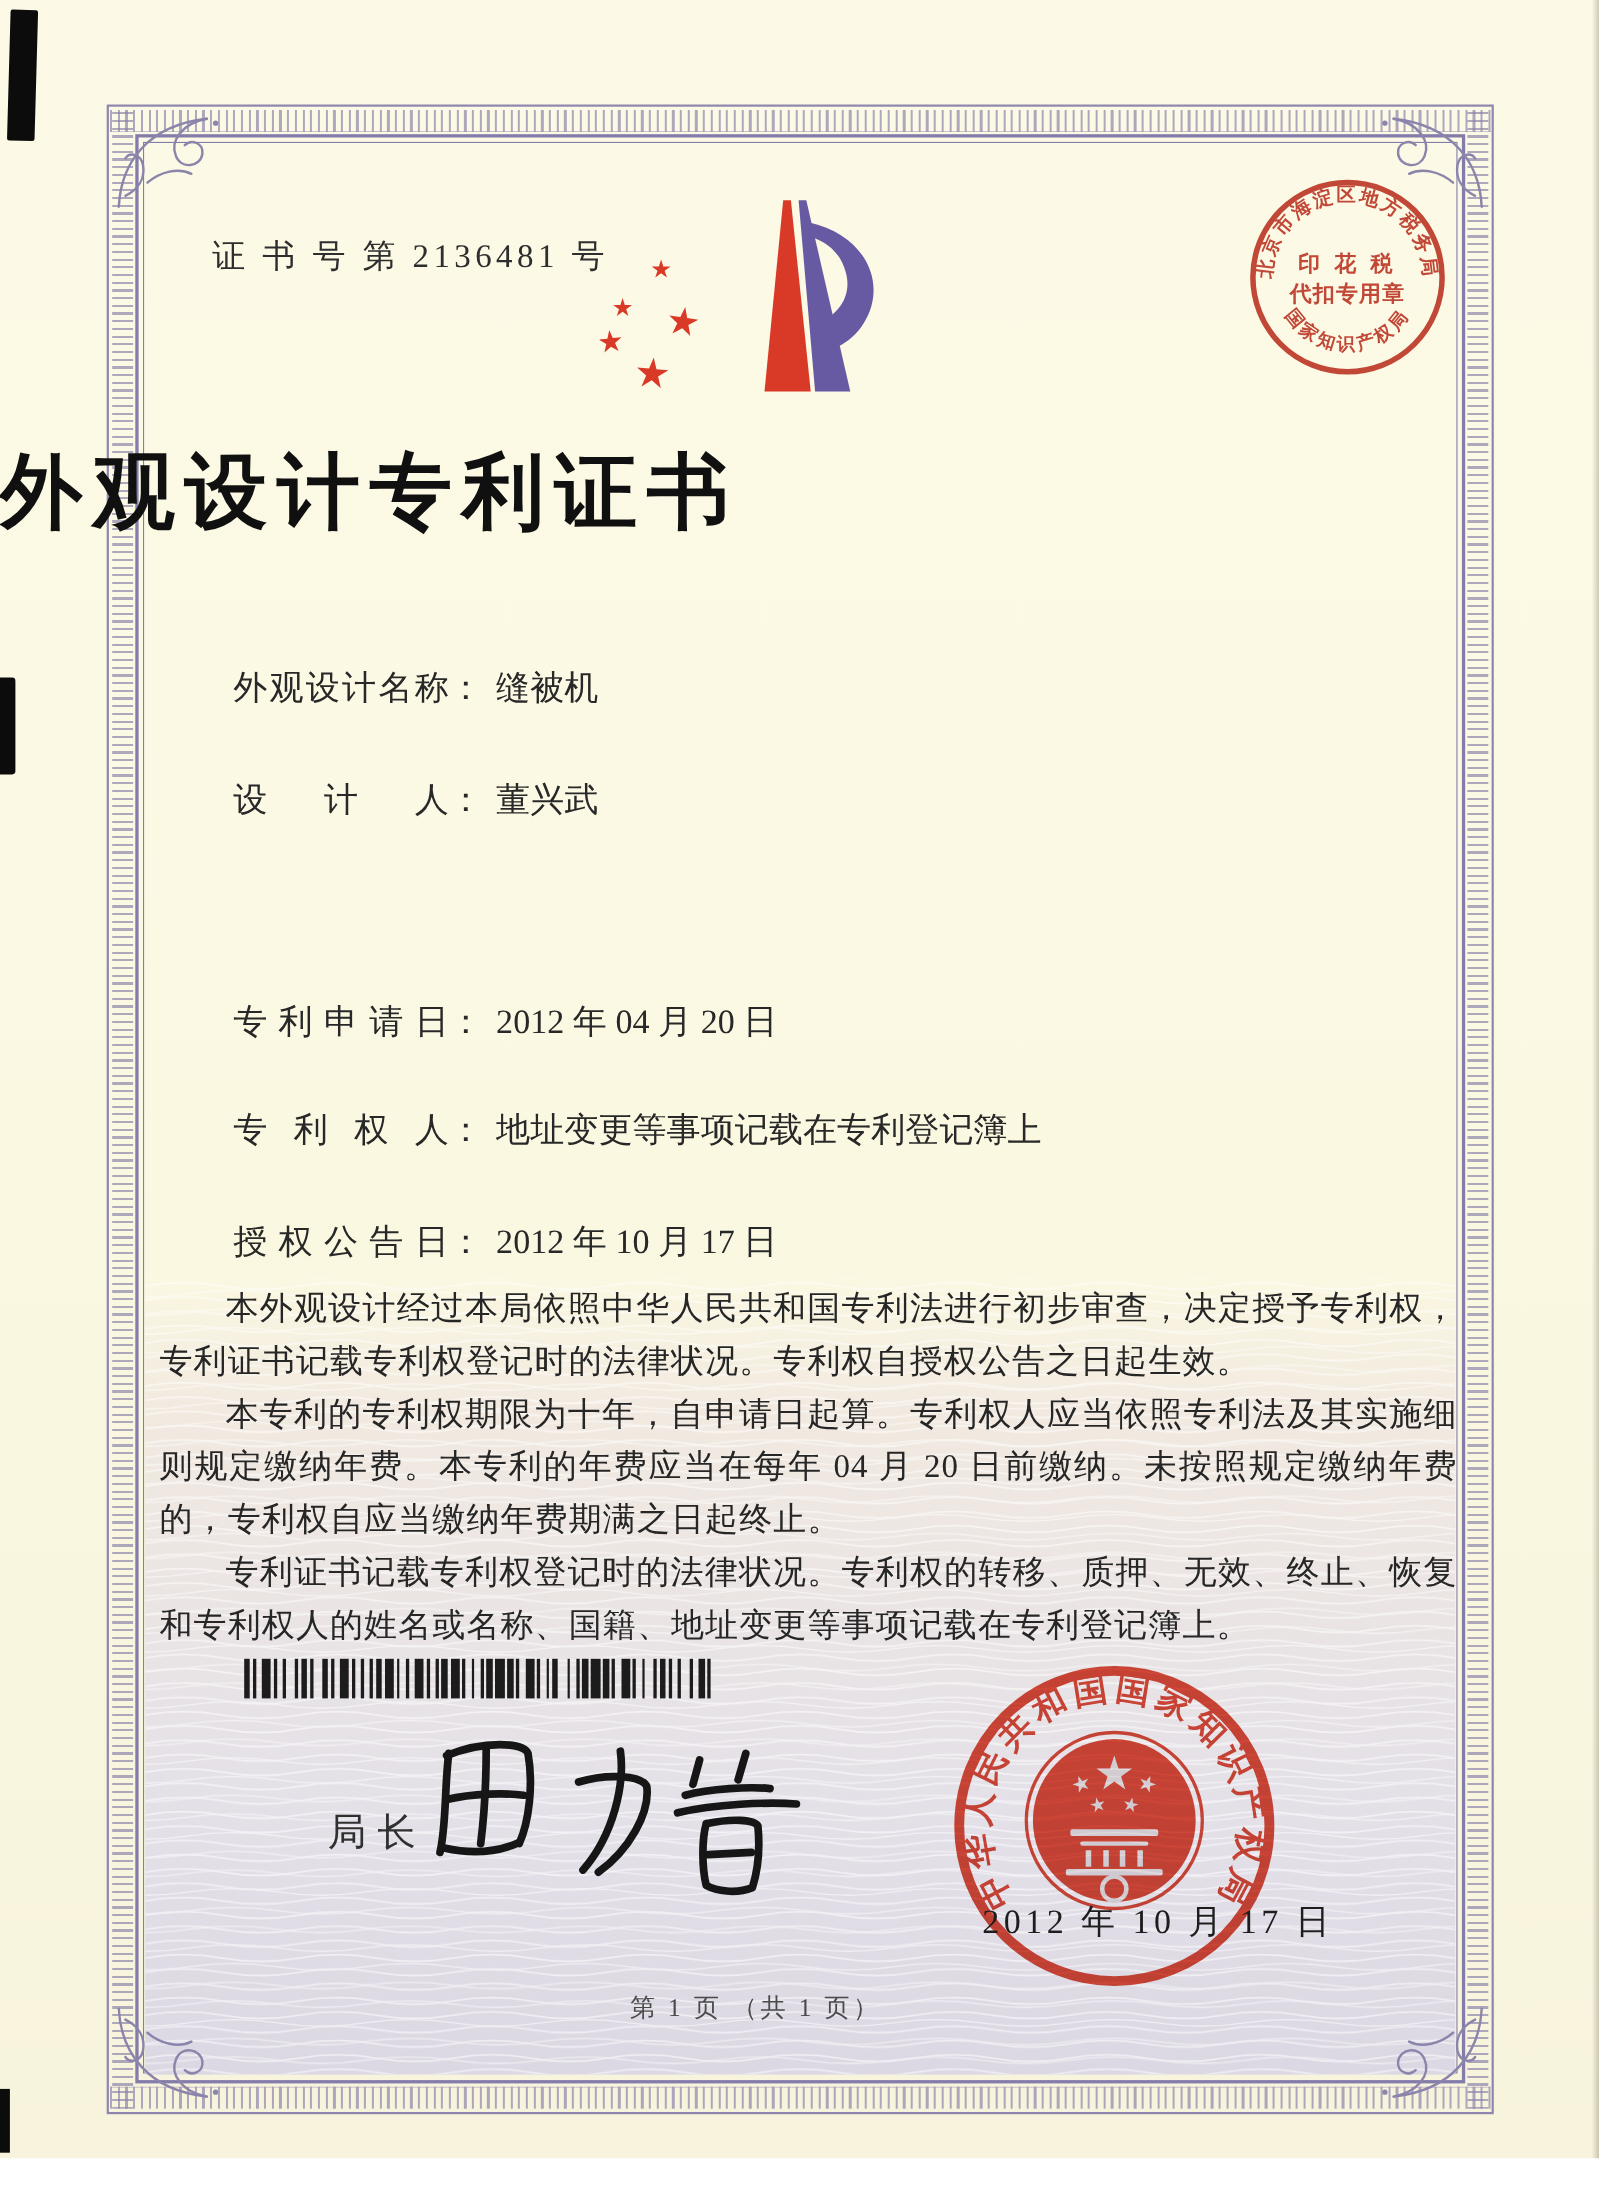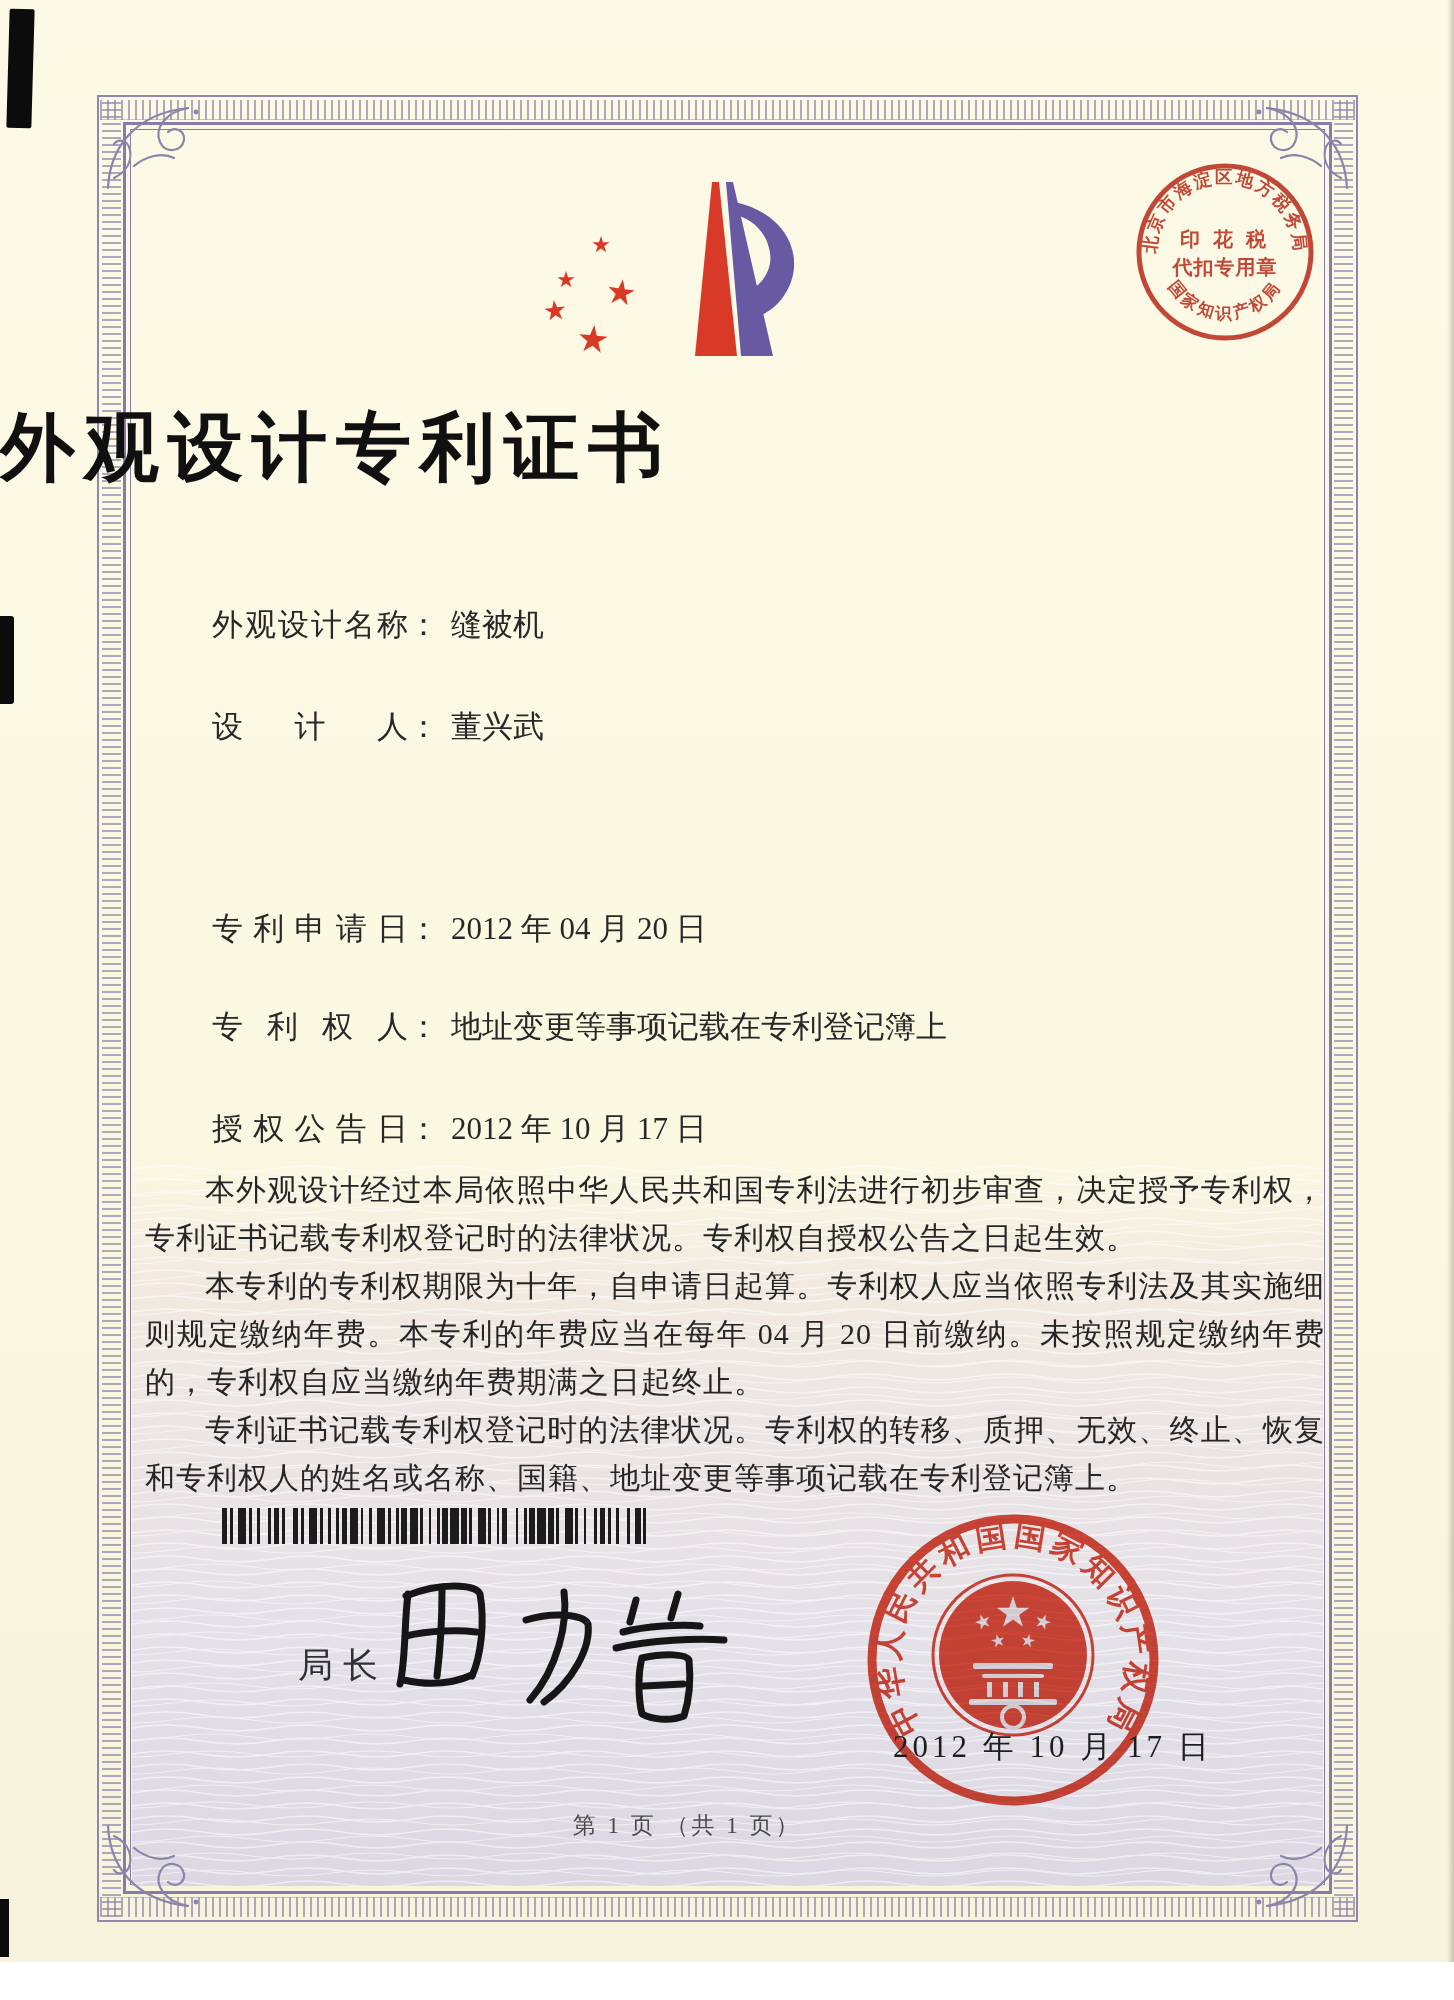--- a/index.html
+++ b/index.html
@@ -113,20 +113,21 @@
         </pattern>
         <pattern id="wv2" width="160" height="17" patternUnits="userSpaceOnUse" patternTransform="translate(40,6)">
           <path d="M0,8 Q40,2 80,8 T160,8" fill="none" stroke="#ffffff" stroke-width="1.2"></path>
         </pattern>
       </defs>
       <rect width="100%" height="100%" fill="url(#wv)"></rect>
       <rect width="100%" height="100%" fill="url(#wv2)"></rect>
     </svg>
   </div>
 
+  <div class="cert-no">证 书 号 第 2136481 号</div>
 
   <svg class="logo" width="270" height="200" viewBox="0 0 270 200">
     <use href="#star5" fill="#d93a28" transform="translate(56,77) scale(9)"></use>
     <use href="#star5" fill="#d93a28" transform="translate(21,112) scale(9)"></use>
     <use href="#star5" fill="#d93a28" transform="translate(76,125) scale(14) rotate(8)"></use>
     <use href="#star5" fill="#d93a28" transform="translate(10,143) scale(11) rotate(-6)"></use>
     <use href="#star5" fill="#d93a28" transform="translate(48,172) scale(15) rotate(5)"></use>
     <polygon points="167,14 174,14 192,188 150,188" fill="#d93a28"></polygon>
     <polygon points="181,14 188,14 228,188 196,188" fill="#675aa3"></polygon>
     <path d="M190,34 C244,46 262,92 240,126 C228,146 206,152 198,154 L194,128 C216,120 230,102 224,80 C219,60 204,50 188,46 Z" fill="#675aa3"></path>

